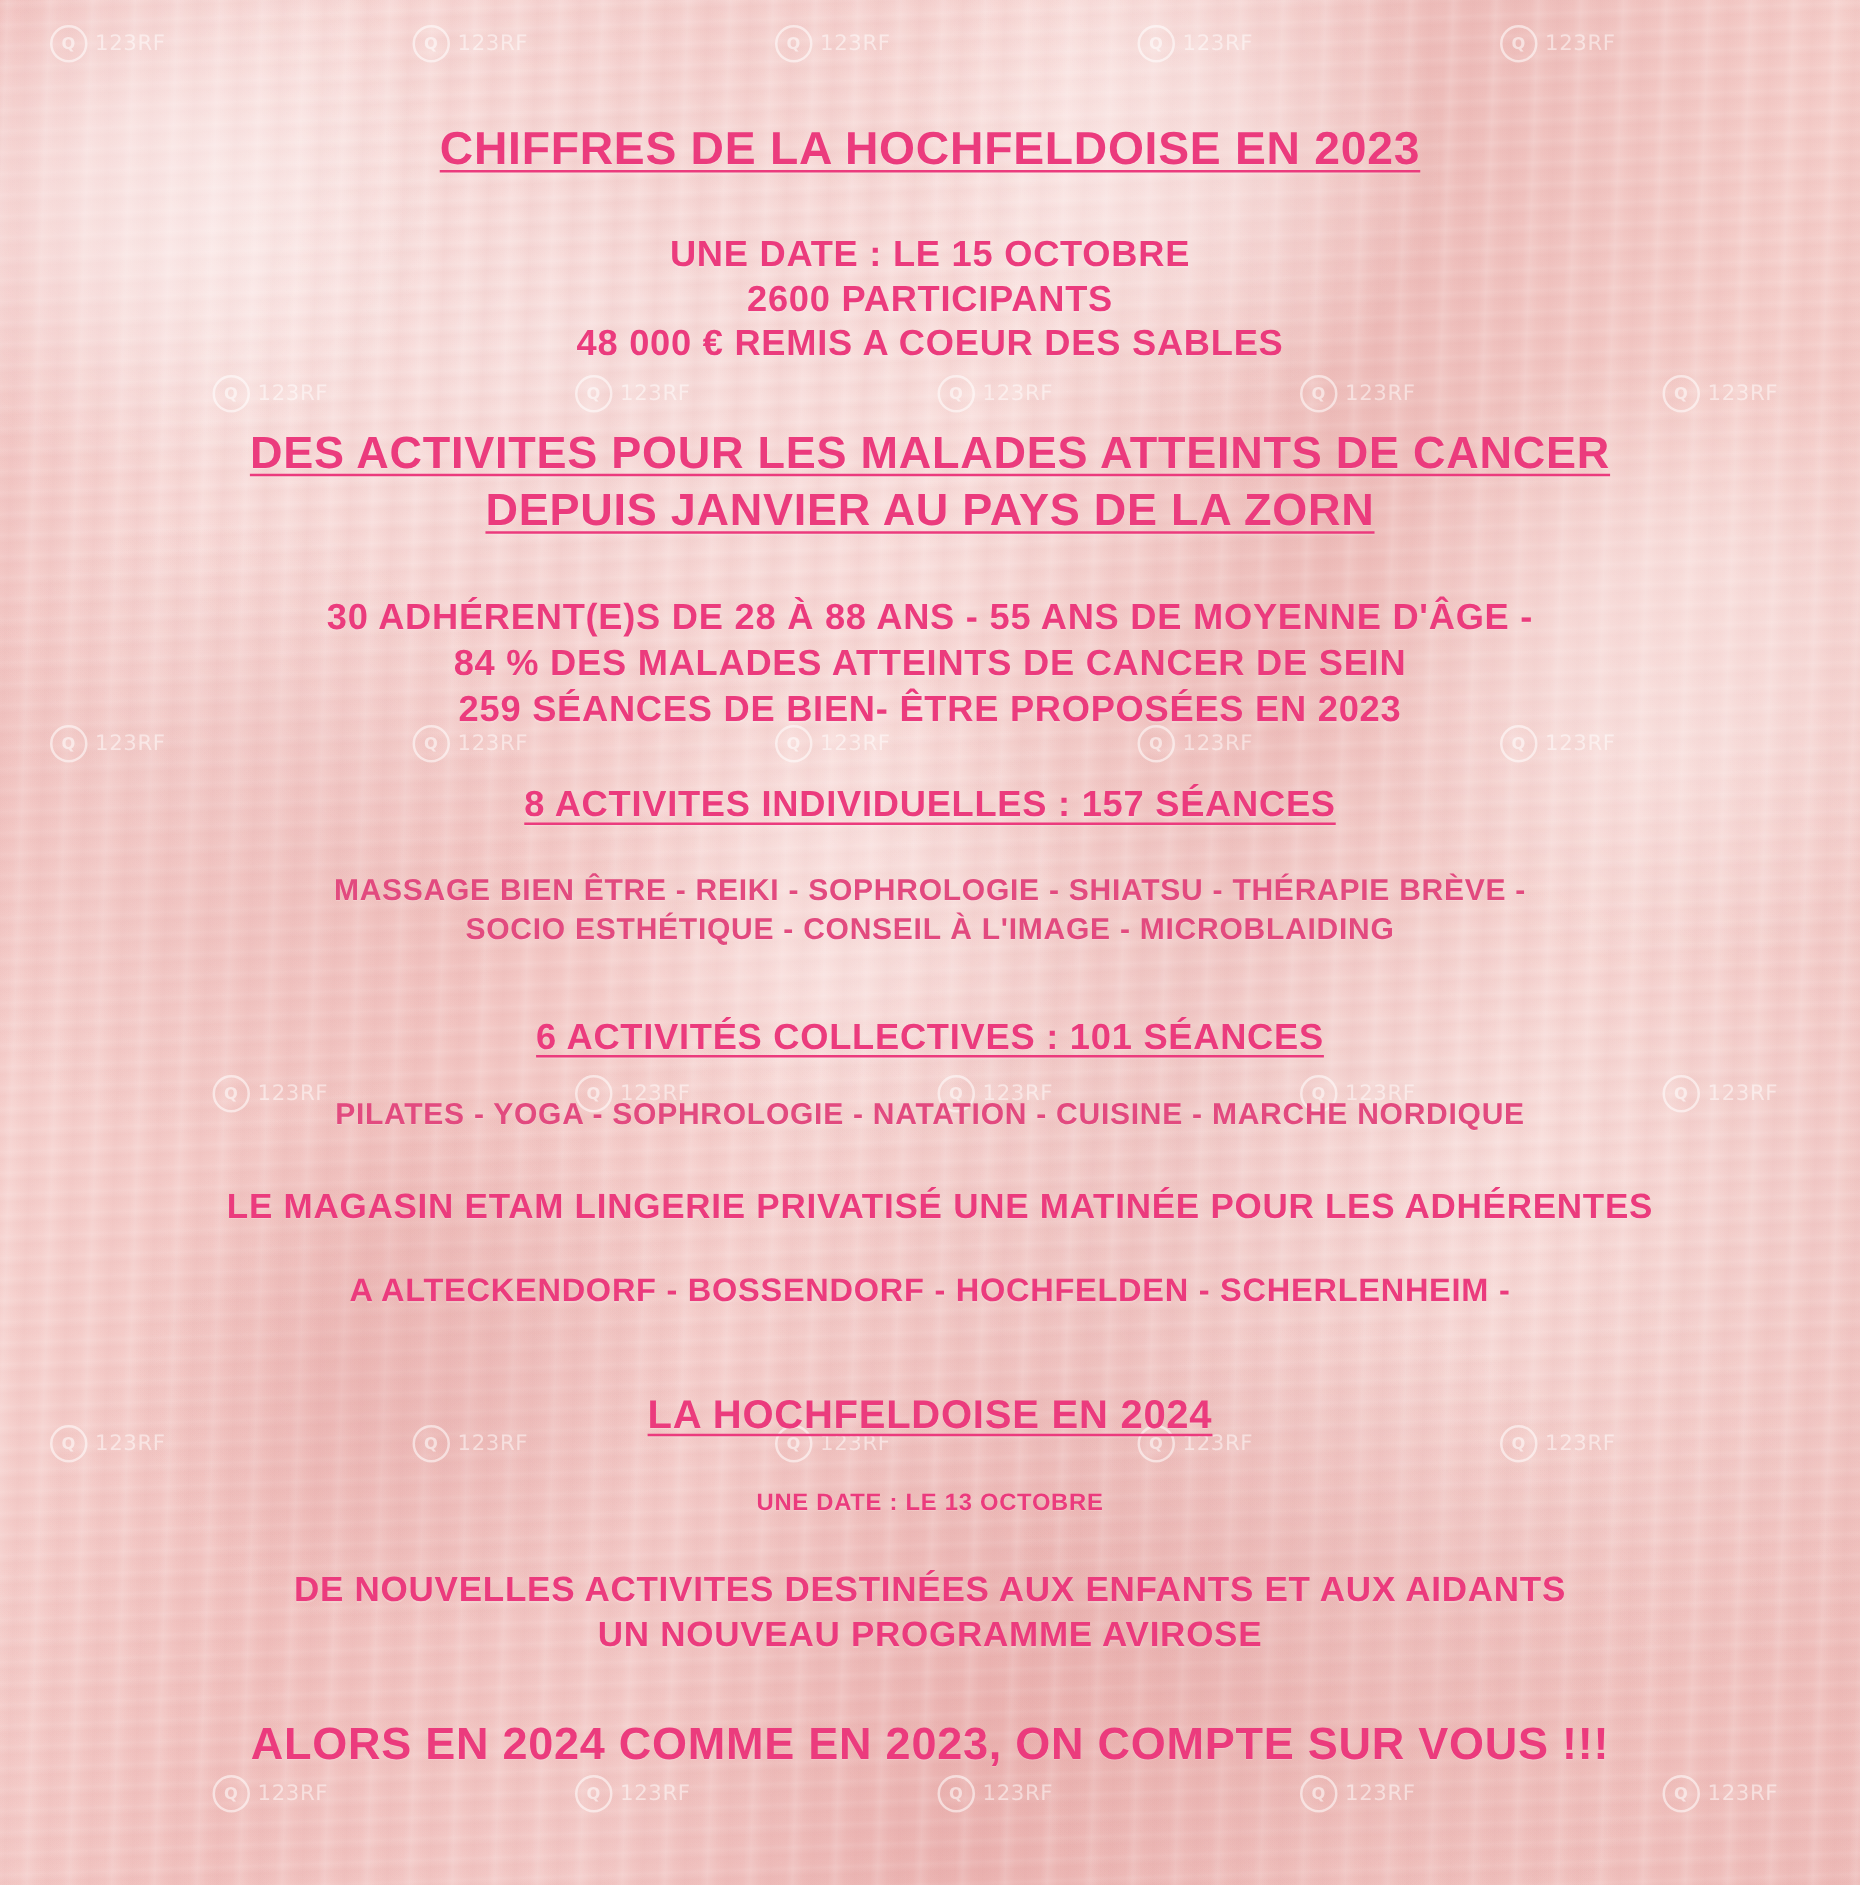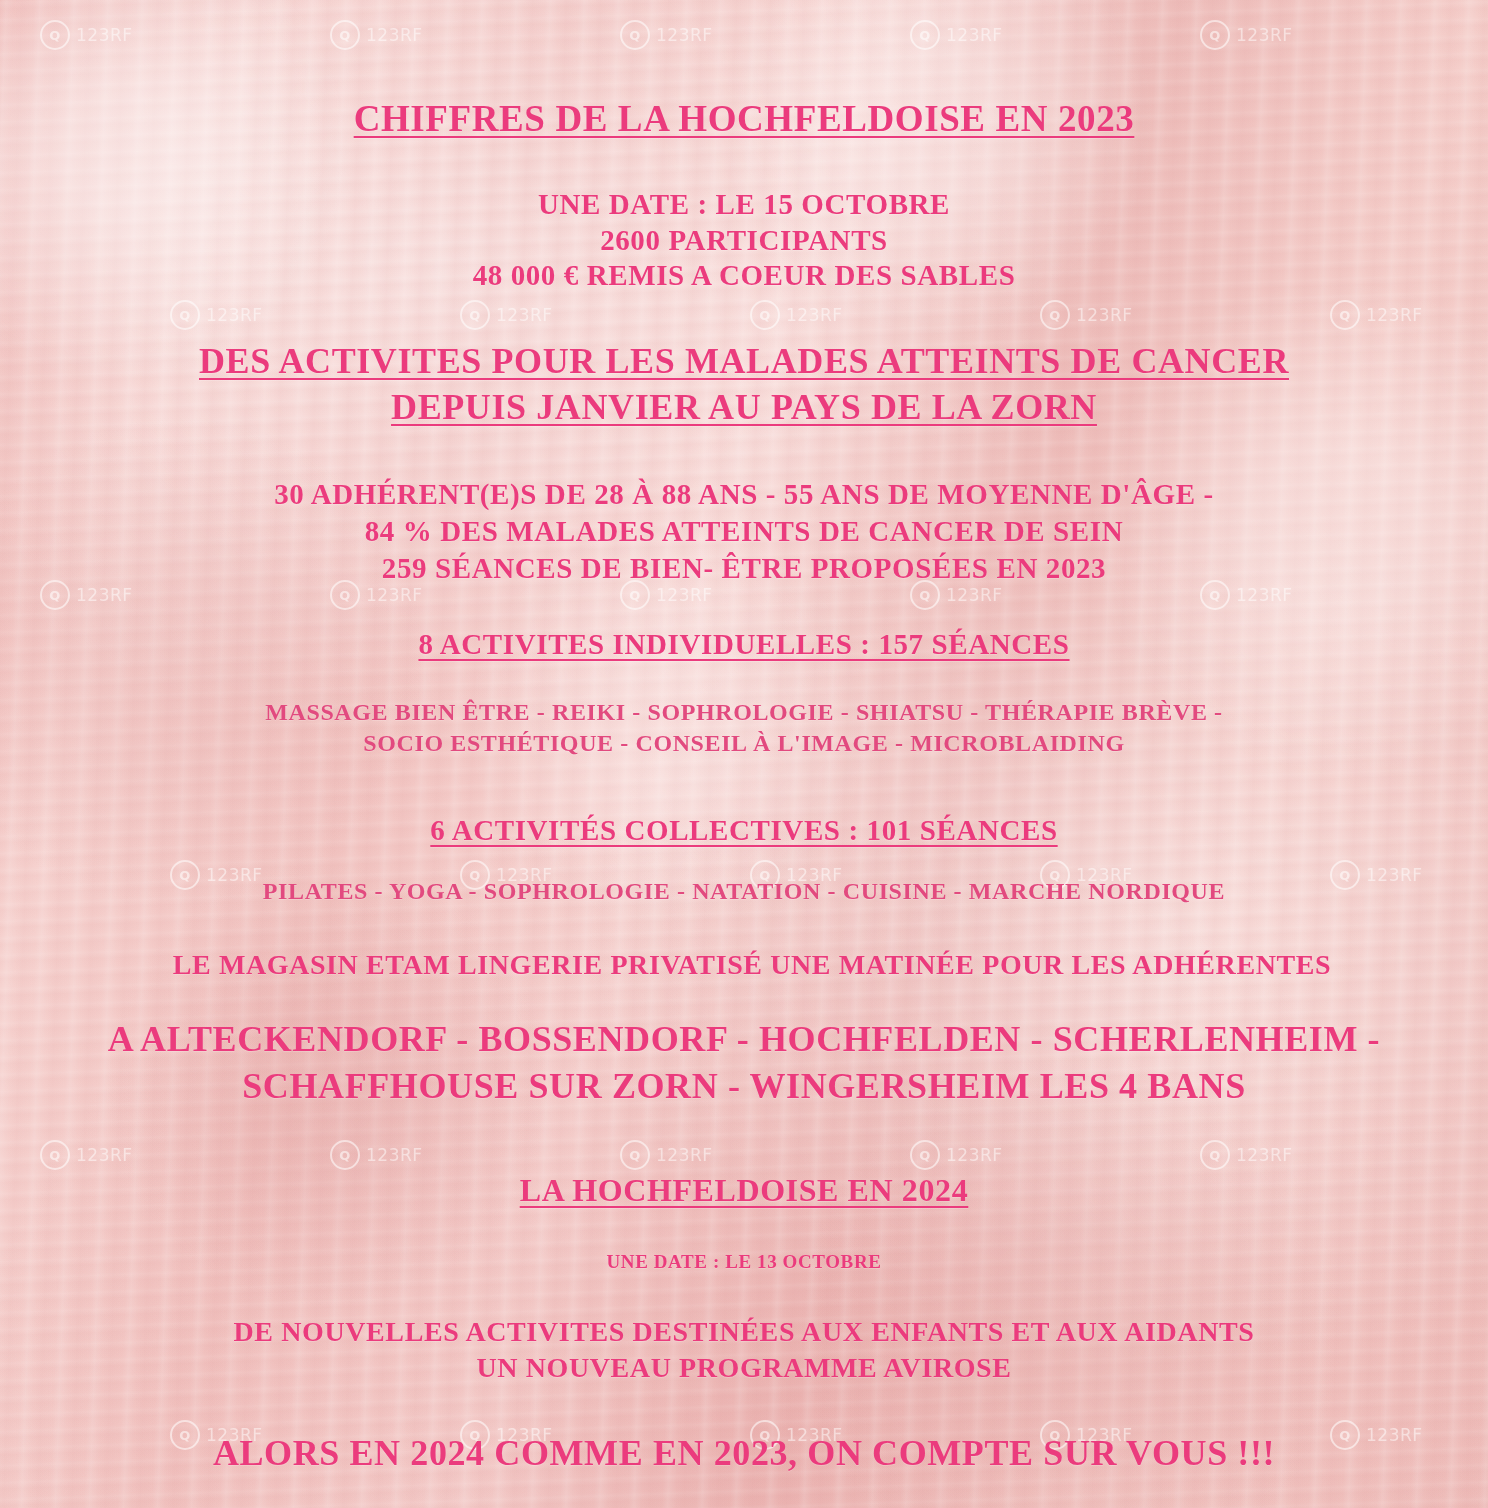--- a/index.html
+++ b/index.html
@@ -97,38 +97,38 @@
   
   #content {
     position: relative;
     z-index: 3;
     text-align: center;
     padding: 0 60px;
     box-sizing: border-box;
   }
   .line {
     color: #eb3b7d;
-    font-family: Liberation Serif, serif;
+    font-family: Liberation Sans, sans-serif;
     font-weight: bold;
     letter-spacing: 0.6px;
     line-height: 1.22;
     text-transform: uppercase;
     margin: 0;
     text-shadow: 0 1px 0 rgba(255,255,255,0.18);
   }
   .underline { text-decoration: underline; text-underline-offset: 5px; text-decoration-thickness: 2px; }
 
   .title-main   { font-size: 37px; padding-top: 96px; }
   .sub          { font-size: 29px; }
   .head2        { font-size: 36px; line-height: 1.26; }
   .body-lg      { font-size: 29px; line-height: 1.28; }
   .head3        { font-size: 29px; }
   .body-sm      { font-size: 24px; line-height: 1.3; color: #e24a7f; }
   .magasin      { font-size: 28px; margin-left: 16px; }
-  .villes       { font-size: 36px; line-height: 1.3; }
+  .villes       { font-size: 26px; line-height: 1.3; }
   .title-2024   { font-size: 32px; }
   .date-2024    { font-size: 19px; }
   .nouvelles    { font-size: 28px; line-height: 1.3; }
   .final        { font-size: 36px; }
   .sp-28 { height: 28px; }
   .sp-34 { height: 34px; }
   .sp-40 { height: 40px; }
   .sp-46 { height: 46px; }
   .sp-54 { height: 54px; }
   .sp-62 { height: 62px; }
@@ -176,21 +176,20 @@
 
     <div class="line body-sm">PILATES  - YOGA - SOPHROLOGIE - NATATION - CUISINE - MARCHE NORDIQUE</div>
 
     <div class="sp-40"></div>
 
     <div class="line magasin">LE MAGASIN ETAM LINGERIE PRIVATISÉ UNE MATINÉE POUR LES ADHÉRENTES</div>
 
     <div class="sp-34"></div>
 
     <div class="line villes">A ALTECKENDORF - BOSSENDORF - HOCHFELDEN - SCHERLENHEIM -</div>
-    <div class="line villes">SCHAFFHOUSE SUR ZORN  - WINGERSHEIM LES 4 BANS</div>
 
     <div class="sp-62"></div>
 
     <div class="line title-2024 underline">LA HOCHFELDOISE EN 2024</div>
 
     <div class="sp-40"></div>
 
     <div class="line date-2024">UNE DATE : LE 13 OCTOBRE</div>
 
     <div class="sp-40"></div>

